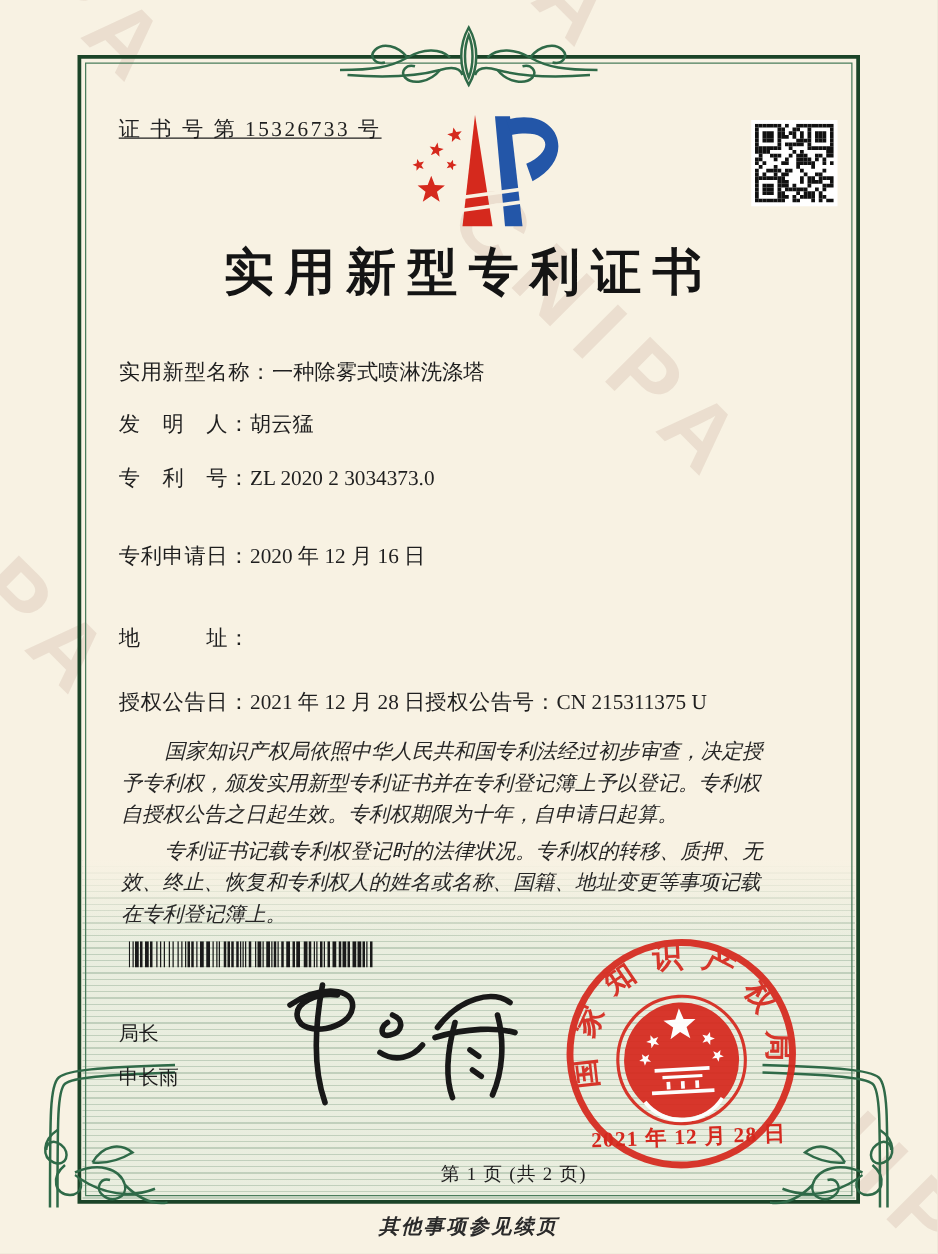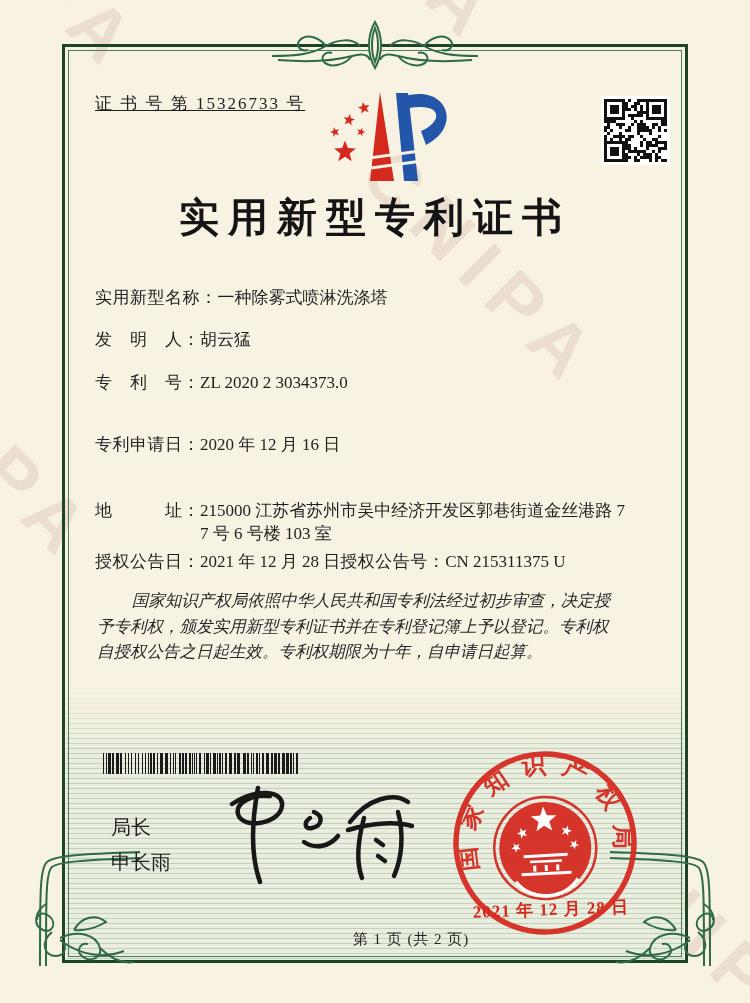--- a/index.html
+++ b/index.html
@@ -47,21 +47,21 @@
   .row .val{white-space:pre-line;}
   .row .pair2{}
   
   .paras{position:absolute;left:94px;top:585px;width:524px;z-index:5;}
   .paras p{
     margin:3px;font-size:16.5px;line-height:25.5px;text-indent:2.1em;
     font-style:italic;color:#262626;
   }
   
   .barcode{position:absolute;left:103px;top:753px;z-index:5;}
-  .signer{position:absolute;left:95px;top:810px;z-index:5;font-size:20px;line-height:35px;margin-left:16px;}
+  .signer{position:absolute;left:95px;top:810px;z-index:5;font-size:16px;line-height:35px;}
   .signature{position:absolute;left:198px;top:778px;z-index:6;}
   .stamp{position:absolute;left:450px;top:748px;z-index:5;}
   .stamp-date{
     position:absolute;left:458px;top:898px;width:186px;z-index:6;text-align:center;
     color:#d5281e;font-size:17px;font-weight:700;letter-spacing:1px;transform:rotate(-2deg);
   }
   .page-info{position:absolute;left:62px;top:930px;width:698px;z-index:5;text-align:center;font-size:15px;letter-spacing:1px;}
   .cont-note{
     position:absolute;left:0;top:971px;width:750px;z-index:5;text-align:center;
     font-size:16px;font-style:italic;font-weight:700;letter-spacing:2px;color:#2a2a2a;
@@ -391,29 +391,28 @@
     <span class="lbl">发　明　人：</span><span class="val">胡云猛</span>
   </div>
   <div class="row" style="top:371px">
     <span class="lbl">专　利　号：</span><span class="val">ZL 2020 2 3034373.0</span>
   </div>
   <div class="row" style="top:433px">
     <span class="lbl">专利申请日：</span><span class="val">2020 年 12 月 16 日</span>
   </div>
   <div class="row" style="top:499px;display:flex;">
     <span class="lbl">地　　　址：</span>
-      <span class="val" style="flex:1">215000 江苏省苏州市吴中经济开发区郭巷街道金丝港路 7
-7 号 6 号楼 103 室</span>
   </div>
   <div class="row" style="top:550px">
     <span><span class="lbl">授权公告日：</span><span class="val">2021 年 12 月 28 日</span></span><span class="pair2"><span class="lbl">授权公告号：</span><span class="val">CN 215311375 U</span></span>
   </div>
 
   <div class="paras">
     <p>国家知识产权局依照中华人民共和国专利法经过初步审查，决定授予专利权，颁发实用新型专利证书并在专利登记簿上予以登记。专利权自授权公告之日起生效。专利权期限为十年，自申请日起算。</p>
+    <p>专利证书记载专利权登记时的法律状况。专利权的转移、质押、无效、终止、恢复和专利权人的姓名或名称、国籍、地址变更等事项记载在专利登记簿上。</p>
   </div>
 
   <svg class="barcode" id="barcode" width="198" height="21" viewBox="0 0 198 21">
       <rect x="0" y="0" width="1" height="21" fill="#1a1a1a"></rect>
       <rect x="3" y="0" width="1" height="21" fill="#1a1a1a"></rect>
       <rect x="5" y="0" width="3" height="21" fill="#1a1a1a"></rect>
       <rect x="9" y="0" width="2" height="21" fill="#1a1a1a"></rect>
       <rect x="13" y="0" width="3" height="21" fill="#1a1a1a"></rect>
       <rect x="17" y="0" width="2" height="21" fill="#1a1a1a"></rect>
       <rect x="22" y="0" width="1" height="21" fill="#1a1a1a"></rect>
@@ -509,14 +508,15 @@
         <rect x="93.5" y="117" width="3" height="6"></rect>
         <rect x="105" y="117" width="3" height="6"></rect>
         <rect x="70" y="124" width="50" height="3"></rect>
       </g>
       <path d="M64,132 A38,38 0 0 0 126,132" fill="none" stroke="#fff" stroke-width="3"></path>
     </g>
   </svg>
   <div class="stamp-date">2021 年 12 月 28 日</div>
 
   <div class="page-info">第 1 页 (共 2 页)</div>
+  <div class="cont-note">其他事项参见续页</div>
 
 </div>
 
 </body></html>

